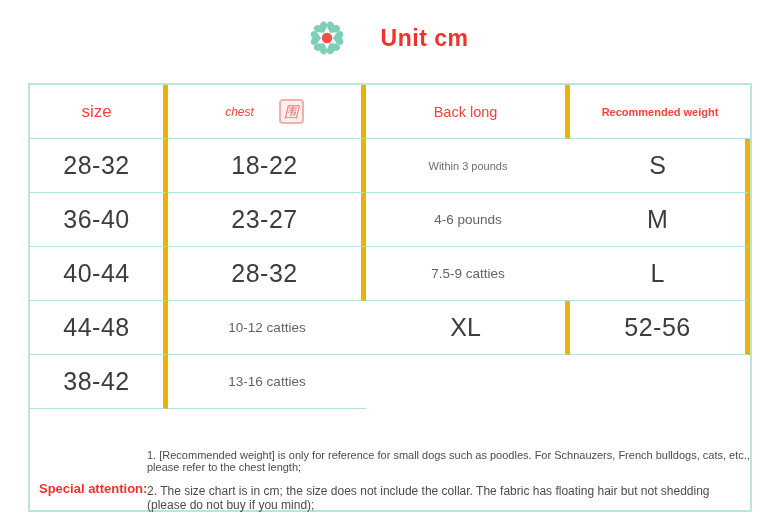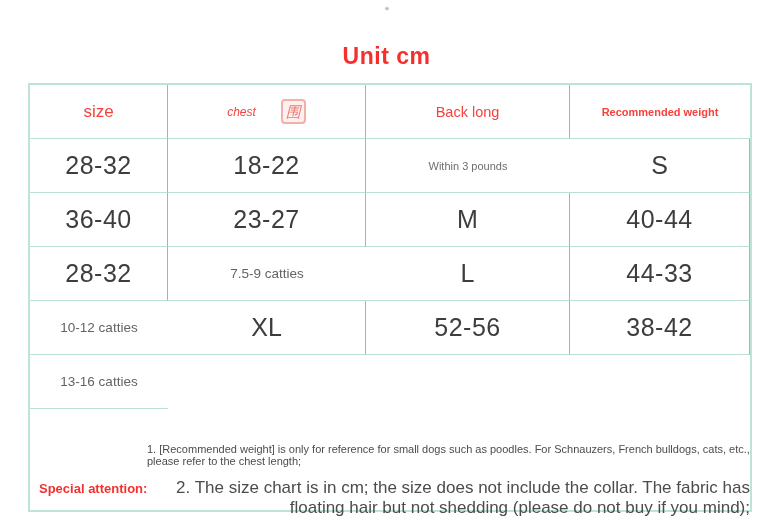--- a/index.html
+++ b/index.html
@@ -5,36 +5,36 @@
   html,body{margin:0;padding:0;}
   body{
     width:773px;height:529px;overflow:hidden;background:#ffffff;
     font-family:"Liberation Sans","DejaVu Sans",sans-serif;
     position:relative;
   }
   
   .top-header{
     position:absolute;left:0;top:0;width:773px;height:70px;
     display:flex;align-items:center;justify-content:center;gap:32px;
-    padding-top:6px;box-sizing:border-box;flex-direction:column;
+    padding-top:6px;box-sizing:border-box;
   }
   .flower{width:44px;height:44px;display:block;}
   .unit-title{
     color:#f5302c;font-size:23px;font-weight:700;letter-spacing:.5px;
   }
   
   .size-table{
     position:absolute;left:28px;top:83px;
     display:grid;
     grid-template-columns:138px 198px 204px 180px;
     border:2px solid #bde5d6;
     background:#ffffff;
   }
   .cell{
-    border-right:1px solid #eab308;
+    border-right:5px solid #eab308;
     border-bottom:1px solid #b9e2d3;
     height:54px;
     display:flex;align-items:center;justify-content:center;
     box-sizing:border-box;
   }
   .cell.last-col{border-right:none;align-items:center;}
   
   .head{color:#f5423d;}
   .head-size{font-size:17px;font-weight:500;}
   .head-chest{font-size:12px;font-weight:500;gap:25px;font-style:italic;}
@@ -59,21 +59,21 @@
     display:flex;flex-direction:column;justify-content:center;
     align-items:flex-start;gap:11px;
     padding-left:117px;box-sizing:border-box;
   }
   .attention-label{
     position:absolute;left:9px;top:50%;transform:translateY(-50%);
     color:#f5302c;font-size:13px;font-weight:700;margin-top:28px;
   }
   .note{margin:0;color:#4c4c4c;}
   .note-1{font-size:11px;margin-top:41px;}
-  .note-2{font-size:17px;text-align:right;}
+  .note-2{font-size:12px;}
   .note-3{font-size:10px;color:#5a5a5a;}
 </style>
 </head>
 <body>
 
 <div class="top-header">
   <svg class="flower" viewBox="-22 -22 44 44" xmlns="http://www.w3.org/2000/svg" aria-hidden="true">
     <g fill="#7fceb8">
       <path d="M0 -5.5 C -1.5 -8, -7 -9, -7 -13 C -7 -16.5, -2.5 -17.5, 0 -14.5 C 2.5 -17.5, 7 -16.5, 7 -13 C 7 -9, 1.5 -8, 0 -5.5 Z" transform="rotate(30)"></path>
       <path d="M0 -5.5 C -1.5 -8, -7 -9, -7 -13 C -7 -16.5, -2.5 -17.5, 0 -14.5 C 2.5 -17.5, 7 -16.5, 7 -13 C 7 -9, 1.5 -8, 0 -5.5 Z" transform="rotate(90)"></path>
@@ -103,28 +103,29 @@
     <span>Recommended weight</span>
   </div>
 
   <div class="cell num-cell">28-32</div>
   <div class="cell num-cell">18-22</div>
   <div class="cell weight-cell weight-small last-col">Within 3 pounds</div>
 
   <div class="cell size-cell">S</div>
   <div class="cell num-cell">36-40</div>
   <div class="cell num-cell">23-27</div>
+  <div class="cell weight-cell last-col">4-6 pounds</div>
 
   <div class="cell size-cell">M</div>
   <div class="cell num-cell">40-44</div>
   <div class="cell num-cell">28-32</div>
   <div class="cell weight-cell last-col">7.5-9 catties</div>
 
   <div class="cell size-cell">L</div>
-  <div class="cell num-cell">44-33</div>
+  <div class="cell num-cell">44-48</div>
   <div class="cell weight-cell last-col">10-12 catties</div>
 
   <div class="cell size-cell">XL</div>
   <div class="cell num-cell">52-56</div>
   <div class="cell num-cell">38-42</div>
   <div class="cell weight-cell last-col">13-16 catties</div>
 
   <div class="cell notes-row">
     <span class="attention-label">Special attention:</span>
     <p class="note note-1">1. [Recommended weight] is only for reference for small dogs such as poodles. For Schnauzers, French bulldogs, cats, etc., please refer to the chest length;</p>

